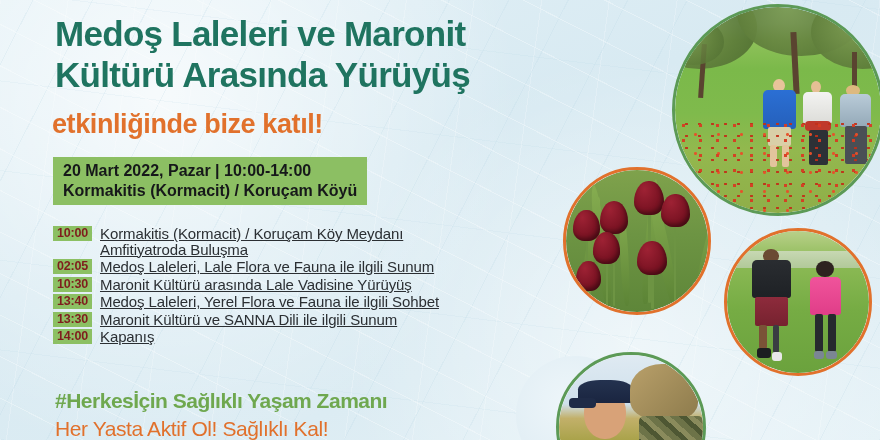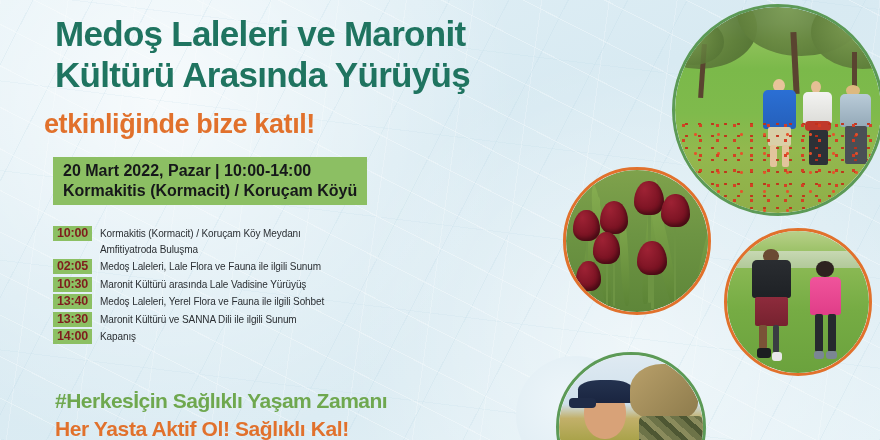--- a/index.html
+++ b/index.html
@@ -55,21 +55,21 @@
     color: #1f7460;
     font-weight: bold;
     font-size: 35px;
     line-height: 1.16;
     letter-spacing: -0.7px;
     white-space: pre-line;
   }
 
   .subhead {
     position: absolute;
-    left: 44px;
+    left: 52px;
     top: 109px;
     color: #e1712c;
     font-weight: bold;
     font-size: 27px;
     letter-spacing: -0.4px;
   }
 
   .datebox {
     position: absolute;
     left: 53px;
@@ -103,44 +103,45 @@
     font-weight: bold;
     font-size: 12.5px;
     line-height: 15px;
     padding: 0 4px;
     margin-right: 8px;
     letter-spacing: -0.2px;
   }
   .sdesc {
     flex: 1 1 auto;
     color: #2b2f33;
-    font-size: 10px;
+    font-size: 15px;
     line-height: 15.5px;
     letter-spacing: -0.1px;
+    text-decoration: underline;
   }
   .sdesc .cont {
     display: block;
   }
 
   
   .hashtag {
     position: absolute;
     left: 55px;
     top: 389px;
     color: #6fa84f;
     font-weight: bold;
     font-size: 21px;
     letter-spacing: -0.5px;
   }
   .tagline {
     position: absolute;
     left: 55px;
     top: 417px;
     color: #e1712c;
-    font-weight: bold;
+    font-weight: normal;
     font-size: 21px;
     letter-spacing: -0.4px;
   }
 
   
   .photo {
     position: absolute;
     border-radius: 50%;
     overflow: hidden;
     box-sizing: border-box;

